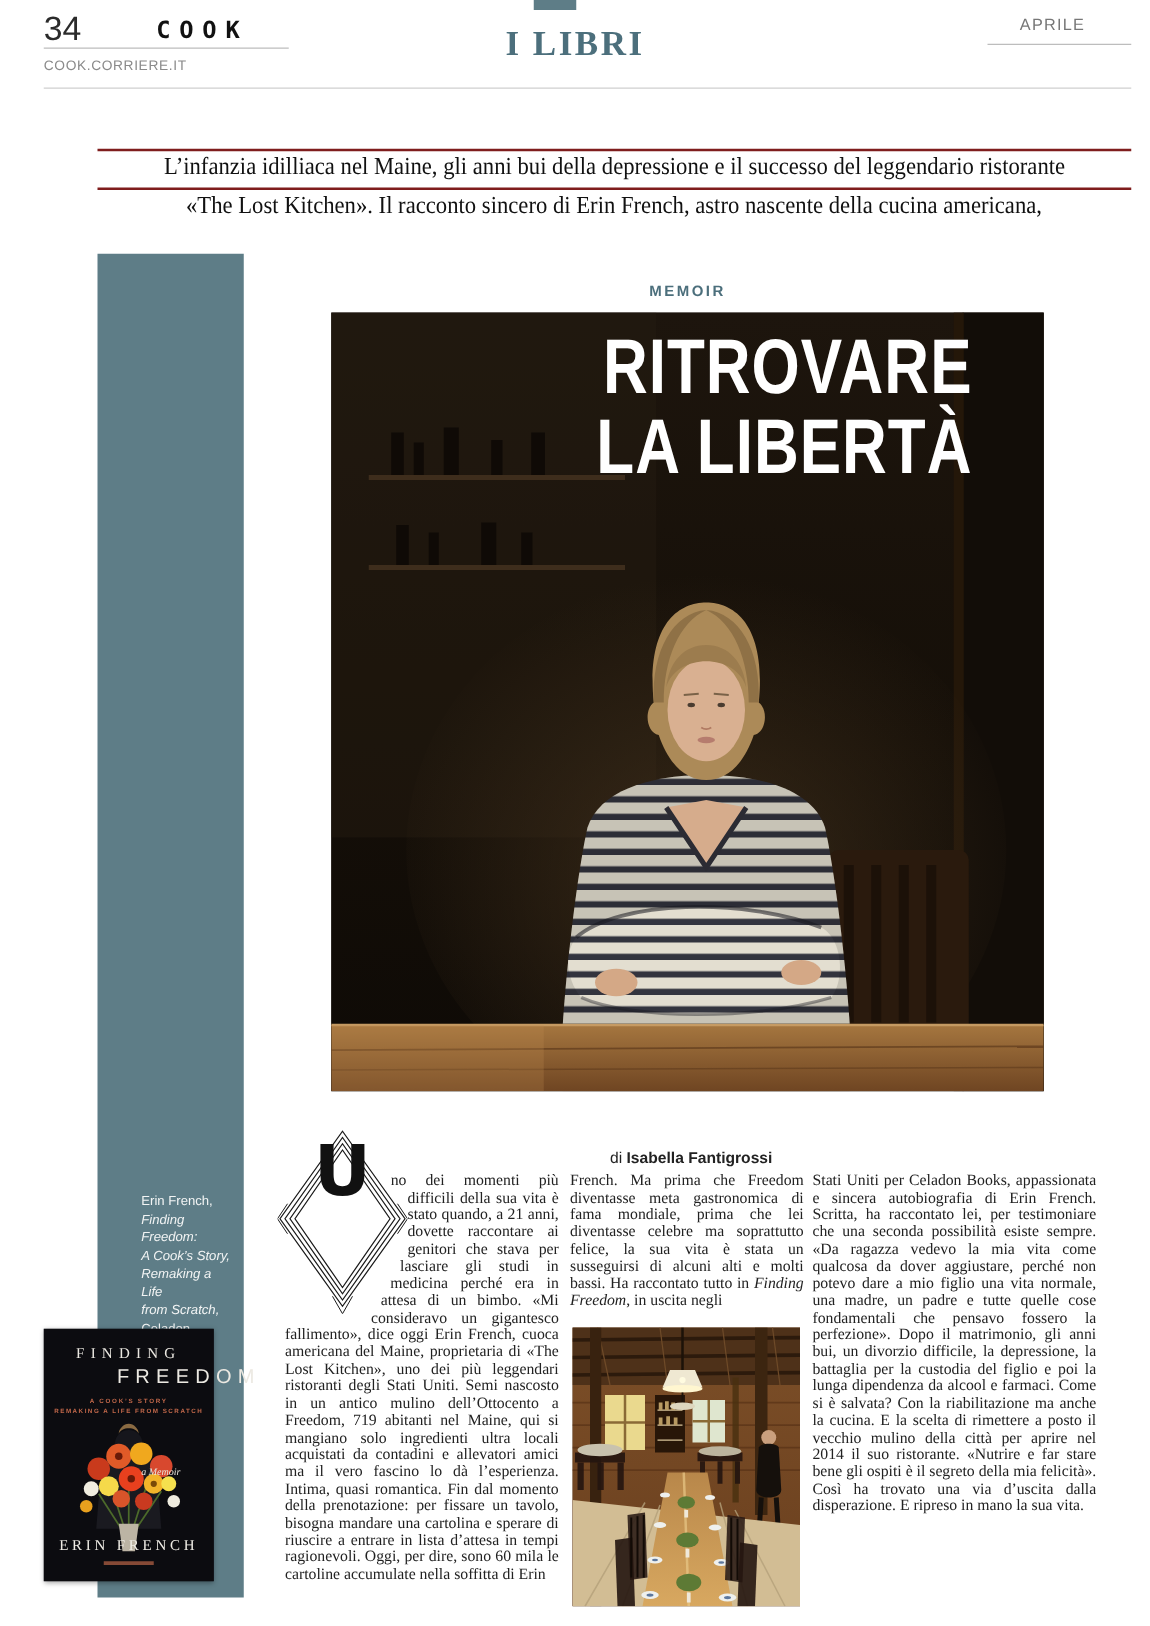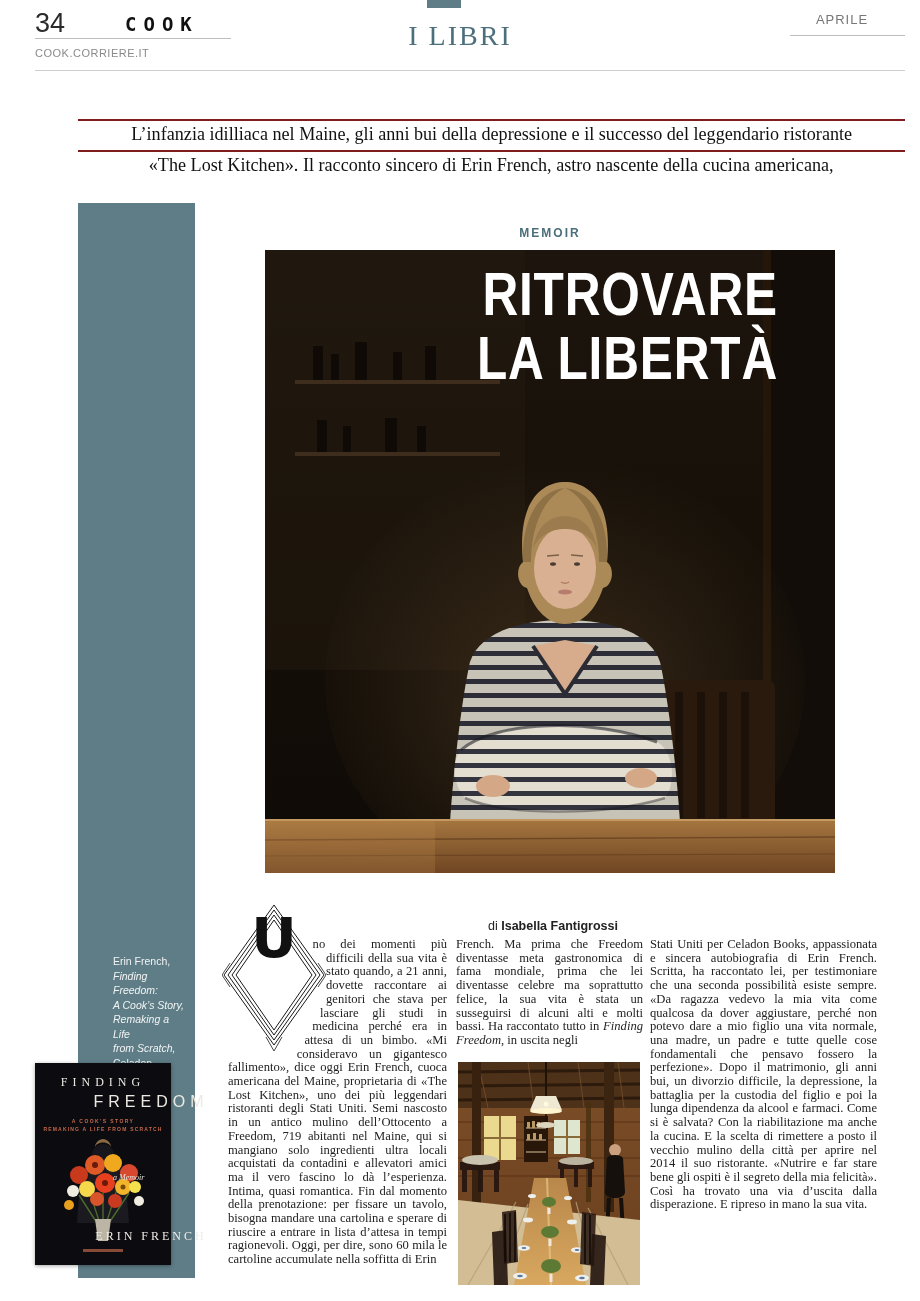--- a/index.html
+++ b/index.html
@@ -9,21 +9,21 @@
   
   .pagenum{position:absolute;left:35px;top:8px;font-family:"Liberation Sans",sans-serif;
            font-size:27px;font-weight:300;color:#2b2b2b;}
   .brand{position:absolute;left:80px;top:13px;font-family:"DejaVu Sans Mono",monospace;
          font-size:19px;font-weight:bold;letter-spacing:7px;color:#111;margin-left:45px;}
   .brand-rule{position:absolute;left:35px;top:38px;width:196px;height:1px;background:#bdbdbd;}
   .site{position:absolute;left:35px;top:47px;font-family:"Liberation Sans",sans-serif;
         font-size:11px;letter-spacing:.5px;color:#8a8a8a;}
   .section-mark{position:absolute;left:427px;top:0;width:34px;height:8px;background:#5e7d87;}
   .section-title{position:absolute;left:0;top:20px;width:920px;text-align:center;
-        font-family:"Liberation Serif",serif;font-size:28px;font-weight:normal;
+        font-family:"Liberation Serif",serif;font-size:28px;font-weight:bold;
         letter-spacing:2px;color:#4c6f7c;}
   .month{position:absolute;right:18px;top:12px;width:120px;text-align:center;
         font-family:"Liberation Sans",sans-serif;font-size:13px;letter-spacing:1px;color:#777;}
   .month-rule{position:absolute;left:790px;top:35px;width:115px;height:1px;background:#bdbdbd;}
   .header-rule{position:absolute;left:35px;top:70px;width:870px;height:1px;background:#cfcfcf;}
 
   
   .intro{position:absolute;left:78px;top:119px;width:827px;}
   .intro .line{border-top:2px solid #7f1d1d;height:27px;padding-top:2px;
         text-align:center;font-size:19.5px;color:#111;white-space:nowrap;}
@@ -43,21 +43,21 @@
         font-size:12px;letter-spacing:5px;font-family:"Liberation Serif",serif;}
   .book .t2{position:absolute;top:30px;left:0;width:100%;text-align:center;color:#ece9e2;
         font-size:16px;letter-spacing:5px;font-family:Liberation Sans, sans-serif;margin-left:48px;}
   .book .s1{position:absolute;top:55px;left:0;width:100%;text-align:center;color:#c2684a;
         font-family:"Liberation Sans",sans-serif;font-size:5px;letter-spacing:1.4px;font-weight:bold;}
   .book .s2{position:absolute;top:63px;left:0;width:100%;text-align:center;color:#c2684a;
         font-family:"Liberation Sans",sans-serif;font-size:5px;letter-spacing:1.2px;font-weight:bold;}
   .book .memoir{position:absolute;top:110px;left:78px;color:#e8e4da;font-style:italic;
         font-size:8px;font-family:"Liberation Serif",serif;}
   .book .author{position:absolute;top:166px;left:0;width:100%;text-align:center;color:#f0ede6;
-        font-size:12px;letter-spacing:3px;font-family:"Liberation Serif",serif;padding-left:48px;}
+        font-size:12px;letter-spacing:3px;font-family:"Liberation Serif",serif;}
   .book .tinyline{position:absolute;top:186px;left:48px;width:40px;height:3px;background:#a55a40;opacity:.8;}
   .book svg{position:absolute;left:0;top:0;}
 
   
   .kicker{position:absolute;left:265px;top:226px;width:570px;text-align:center;
         font-family:"Liberation Sans",sans-serif;font-size:12px;font-weight:bold;
         letter-spacing:2px;color:#4c6f7c;}
   .photo{position:absolute;left:265px;top:250px;width:570px;height:623px;background:#16100a;}
   .headline{position:absolute;left:0;top:12px;width:570px;text-align:right;color:#fff;
         font-family:"Liberation Sans",sans-serif;font-weight:bold;}

